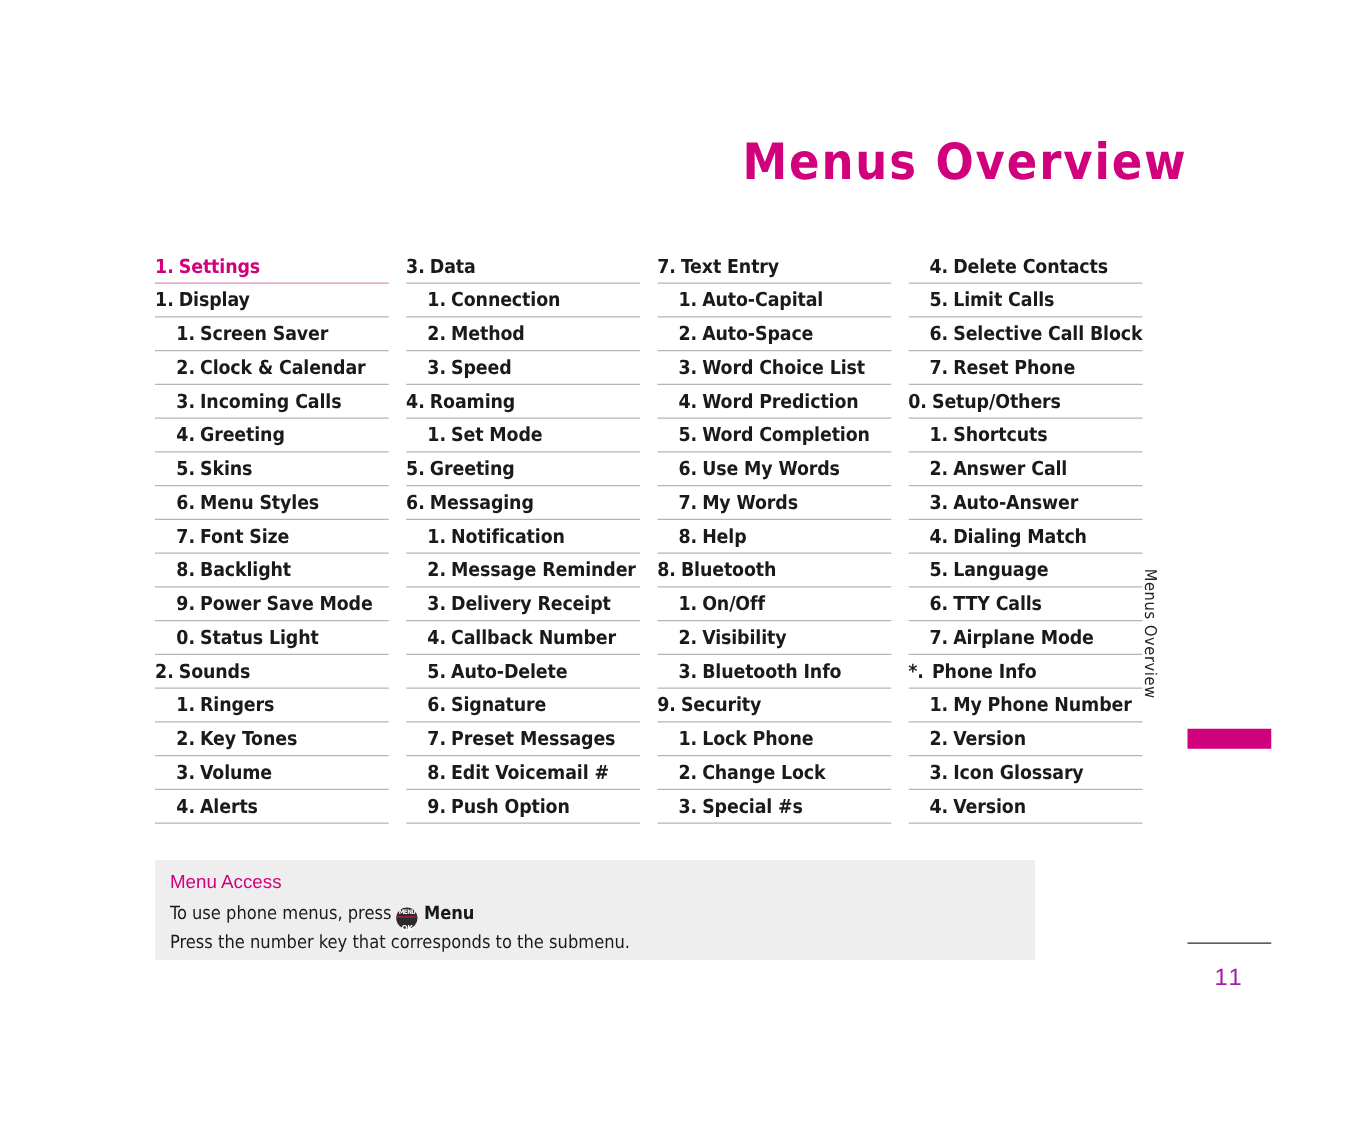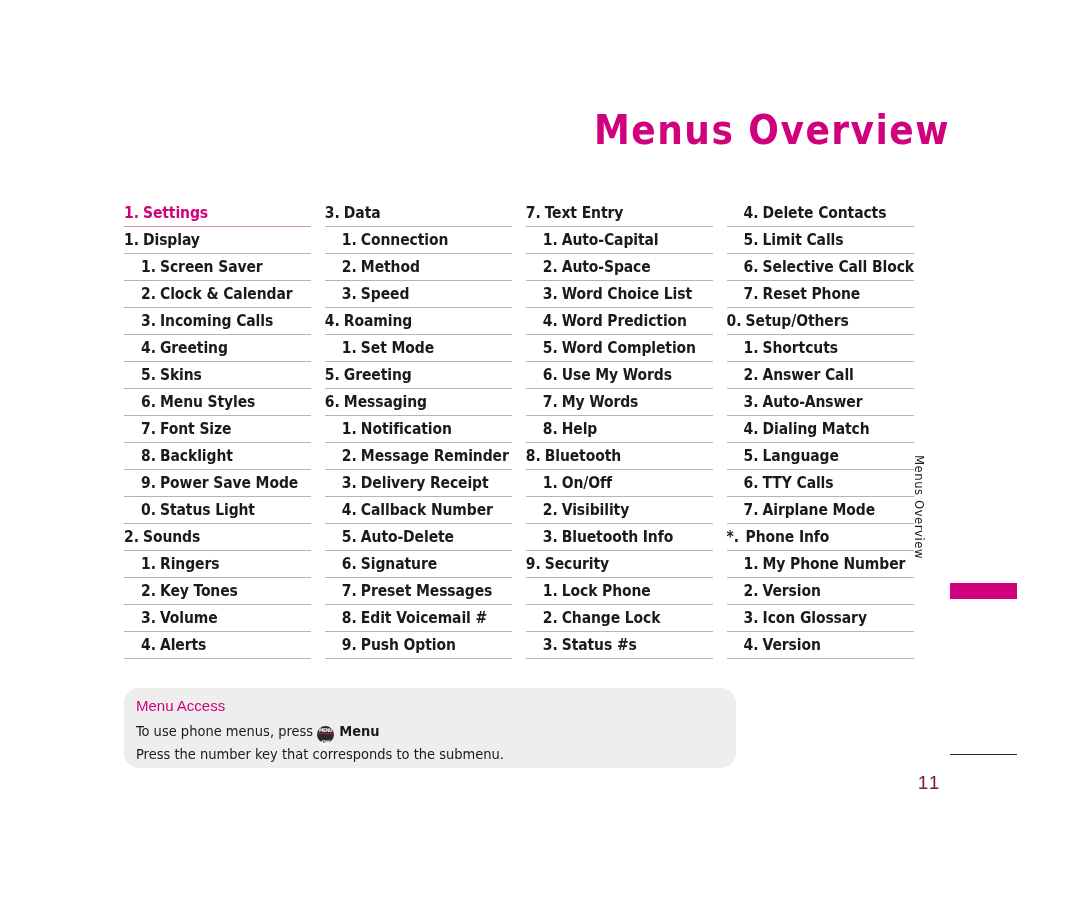--- a/index.html
+++ b/index.html
@@ -81,26 +81,25 @@
     color: #1a1a1a;
     font-family: "DejaVu Sans Condensed", "Liberation Sans", sans-serif;
     letter-spacing: -0.1px;
   }
 
   
   #menu-access-box {
     position: absolute;
     left: 124px;
     top: 688px;
-    width: 612px;
+    width: 704px;
     height: 80px;
     background: #eeeeee;
     box-sizing: border-box;
     padding: 8px 12px 0 12px;
-    border-radius: 15px;
   }
   #menu-access-title {
     color: #d1007d;
     font-size: 15px;
     font-family: "Liberation Sans", sans-serif;
     line-height: 20px;
     margin-bottom: 4px;
   }
   .access-line {
     font-size: 14.5px;
@@ -171,26 +170,26 @@
   #page-rule {
     position: absolute;
     left: 950px;
     top: 754px;
     width: 67px;
     height: 0;
     border-top: 1.5px solid #2b2b2b;
   }
   #page-number {
     position: absolute;
-    left: 896px;
+    left: 950px;
     top: 772px;
     width: 67px;
     text-align: center;
     font-size: 19px;
-    color: #7f1d1d;
+    color: #a21caf;
     font-family: "Liberation Sans", sans-serif;
     letter-spacing: 2px;
   }
 </style>
 </head>
 <body>
 
 <div id="page-title">Menus Overview</div>
 
 <div id="menu-grid">
@@ -394,21 +393,21 @@
       <div class="menu-row lvl2">
         <span class="num">1.</span>
         <span class="lbl">Lock Phone</span>
       </div>
       <div class="menu-row lvl2">
         <span class="num">2.</span>
         <span class="lbl">Change Lock</span>
       </div>
       <div class="menu-row lvl2">
         <span class="num">3.</span>
-        <span class="lbl">Status #s</span>
+        <span class="lbl">Special #s</span>
       </div>
     </div>
     <div class="menu-column">
       <div class="menu-row lvl2">
         <span class="num">4.</span>
         <span class="lbl">Delete Contacts</span>
       </div>
       <div class="menu-row lvl2">
         <span class="num">5.</span>
         <span class="lbl">Limit Calls</span>

